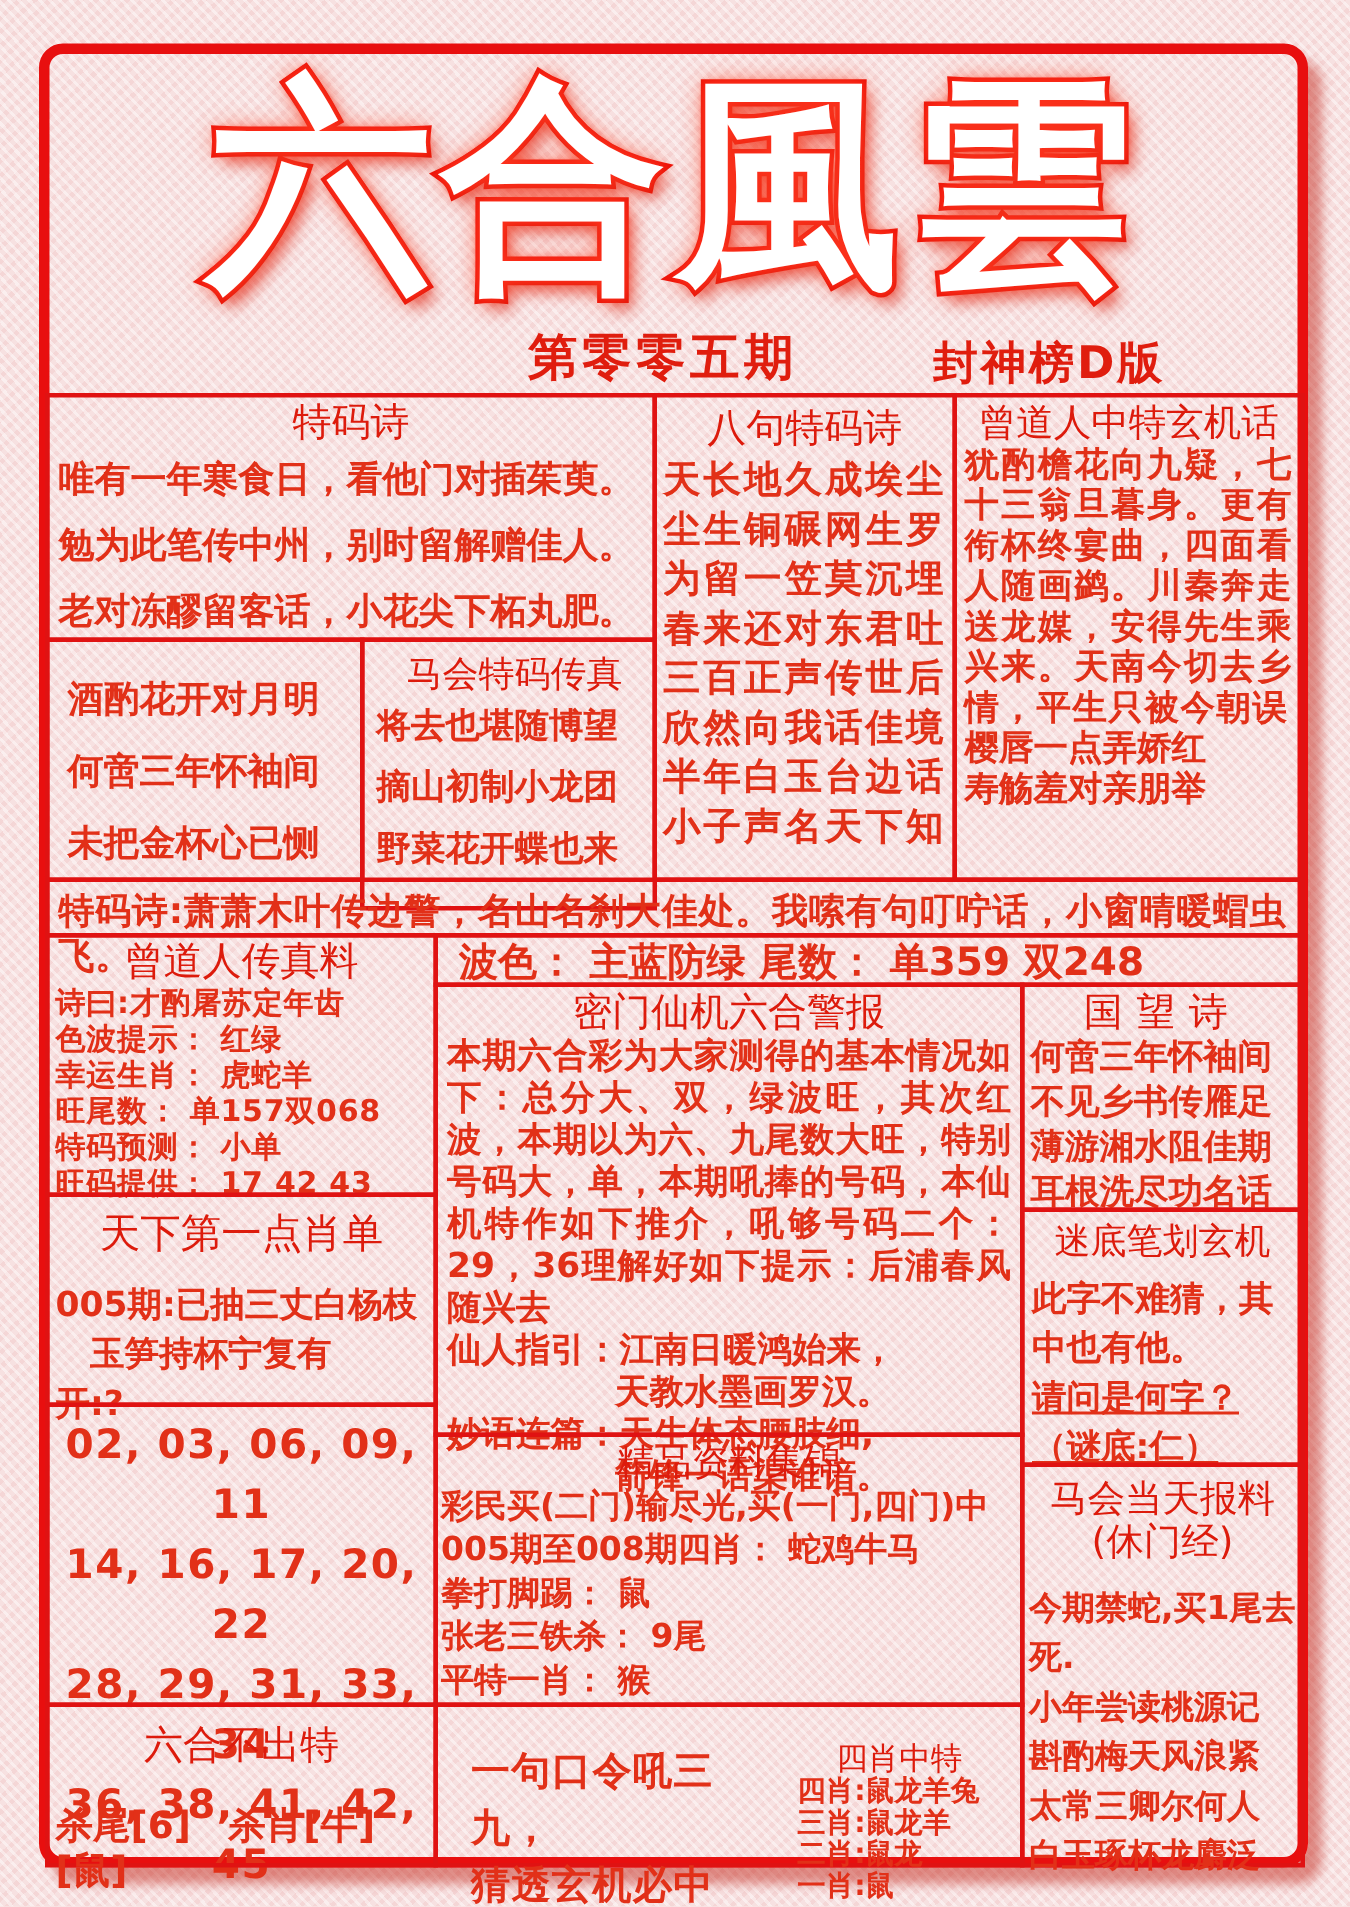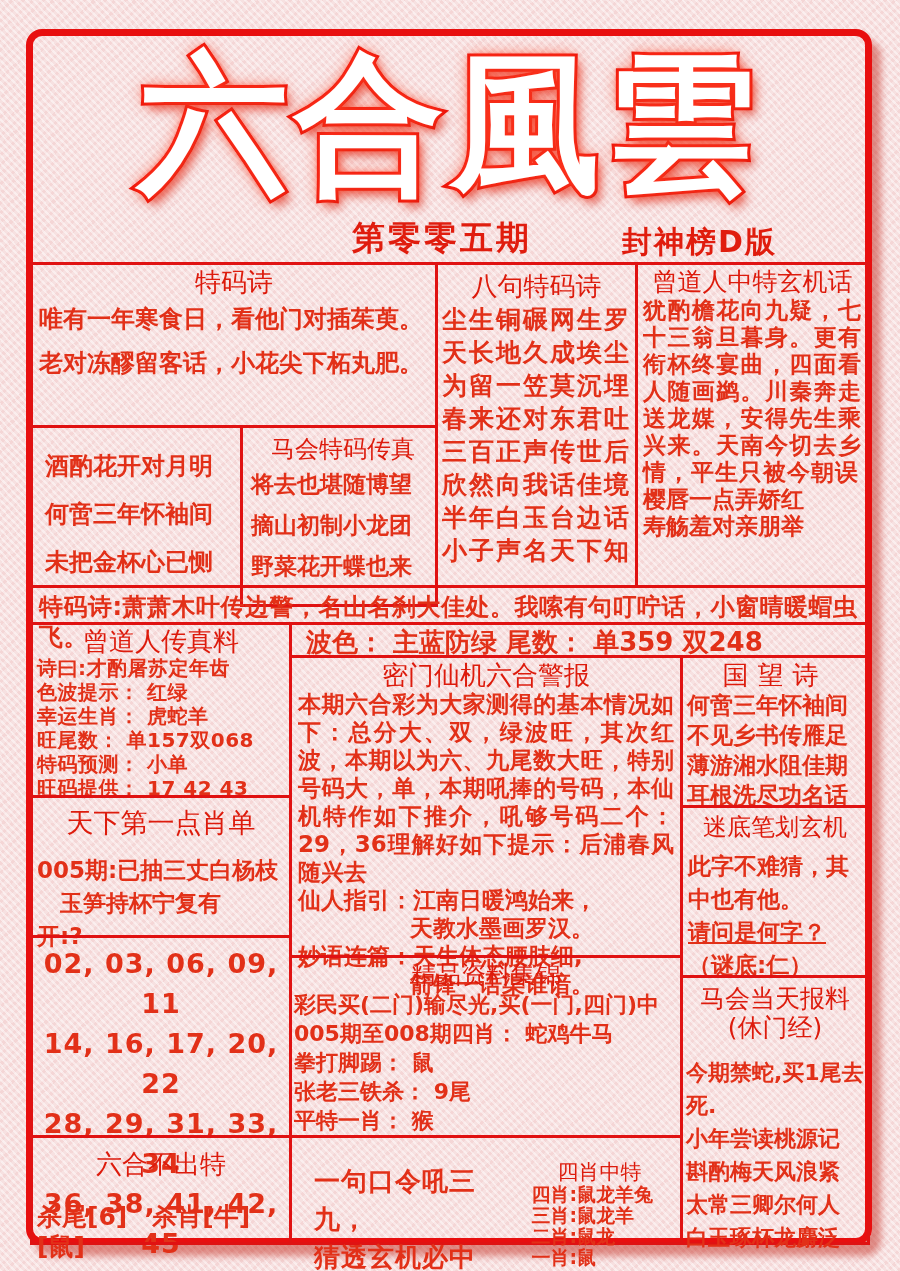--- a/index.html
+++ b/index.html
@@ -108,40 +108,41 @@
 <div id="page">
   <div class="outer-border"></div>
 
   <div class="main-title">六合風雲</div>
   <div class="issue-no">第零零五期</div>
   <div class="edition">封神榜D版</div>
 
   <div class="box" id="box-temashi">
     <div class="box-title">特码诗</div>
     <div class="ln">唯有一年寒食日，看他门对插茱萸。</div>
+    <div class="ln">勉为此笔传中州，别时留解赠佳人。</div>
     <div class="ln">老对冻醪留客话，小花尖下柘丸肥。</div>
   </div>
 
   <div class="box" id="box-wine">
     <div class="ln">酒酌花开对月明</div>
     <div class="ln">何啻三年怀袖间</div>
     <div class="ln">未把金杯心已恻</div>
   </div>
 
   <div class="box" id="box-fax">
     <div class="box-title">马会特码传真</div>
     <div class="ln">将去也堪随博望</div>
     <div class="ln">摘山初制小龙团</div>
     <div class="ln">野菜花开蝶也来</div>
   </div>
 
   <div class="box" id="box-eight">
     <div class="box-title">八句特码诗</div>
+    <div class="ln">天长地久成埃尘</div>
     <div class="ln">尘生铜碾网生罗</div>
-    <div class="ln">天长地久成埃尘</div>
     <div class="ln">为留一笠莫沉埋</div>
     <div class="ln">春来还对东君吐</div>
     <div class="ln">三百正声传世后</div>
     <div class="ln">欣然向我话佳境</div>
     <div class="ln">半年白玉台边话</div>
     <div class="ln">小子声名天下知</div>
   </div>
 
   <div class="box" id="box-xuanji">
     <div class="box-title">曾道人中特玄机话</div>

